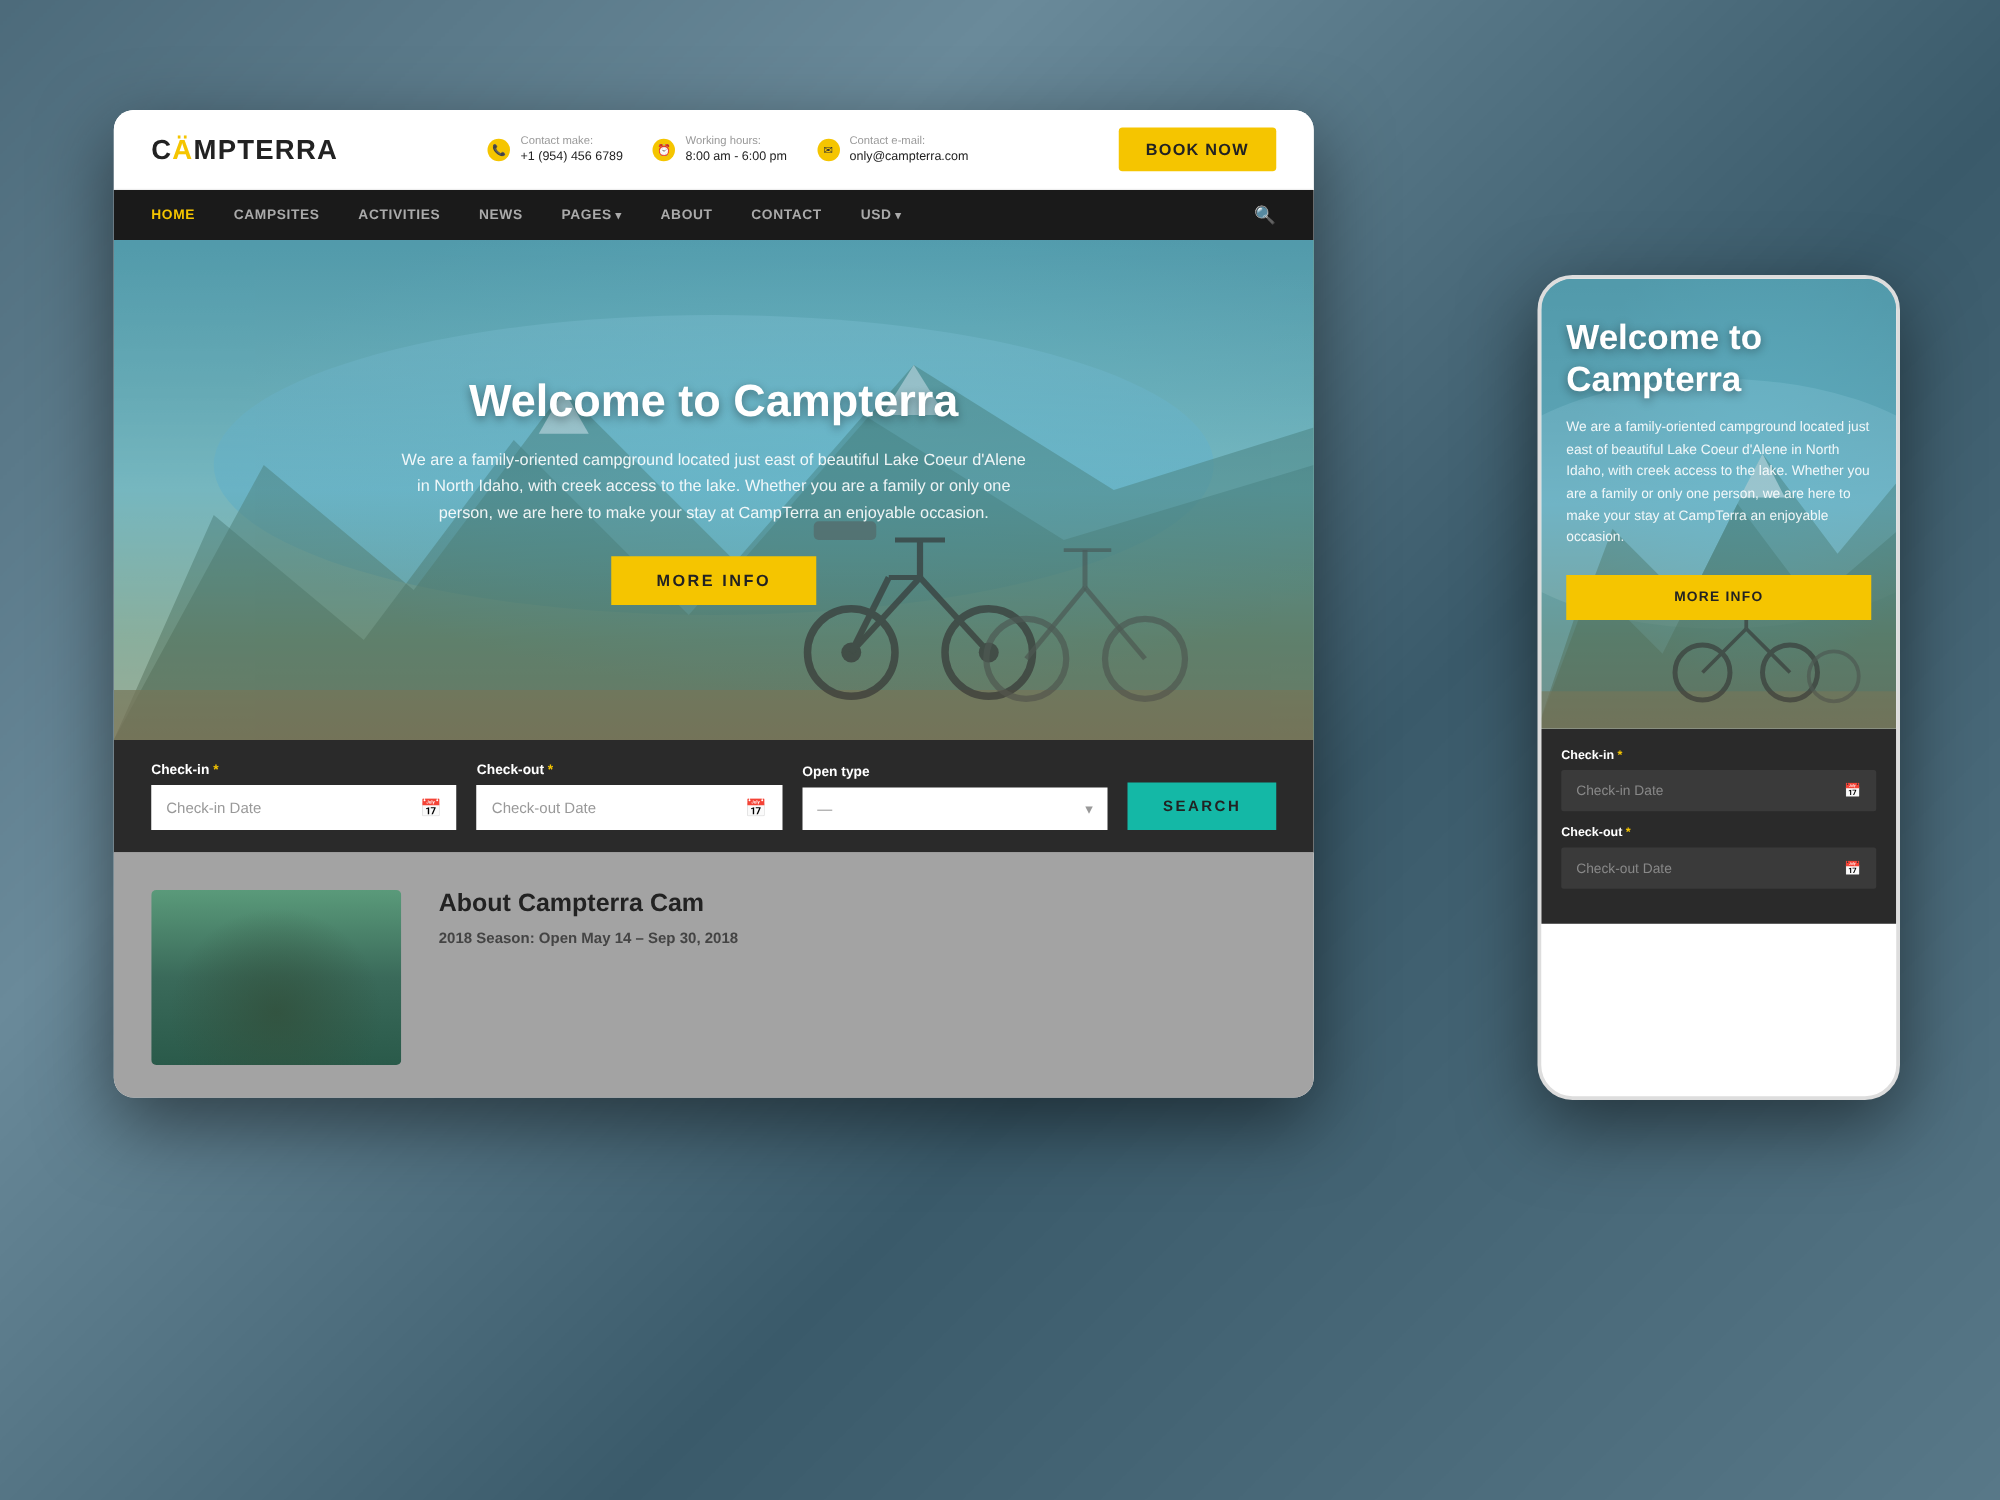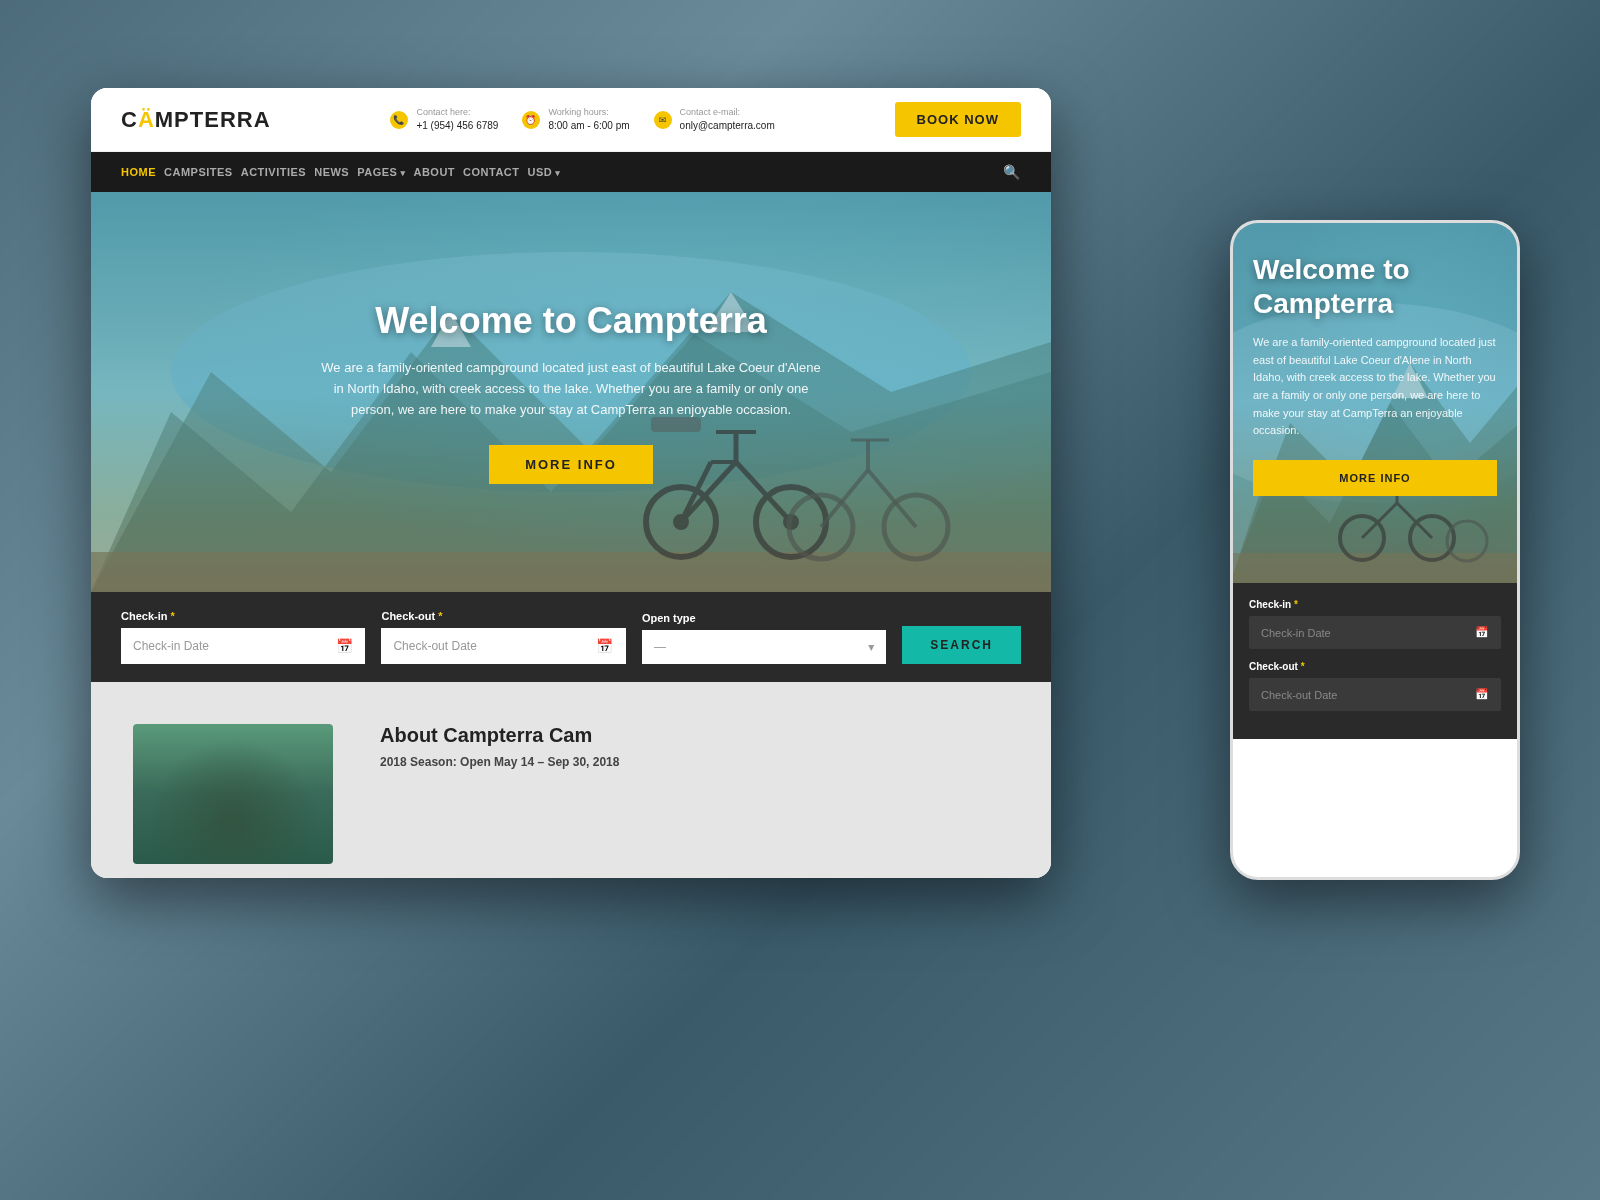--- a/index.html
+++ b/index.html
@@ -111,21 +111,21 @@
       text-align: center;
     }
 
     
     .site-nav {
       background: #1a1a1a;
       padding: 0 30px;
       display: flex;
       align-items: center;
       height: 40px;
-      gap: 8px;
+      gap: 31px;
     }
 
     .nav-item {
       color: #aaa;
       font-size: 11px;
       font-weight: 600;
       letter-spacing: 0.5px;
       text-transform: uppercase;
       cursor: pointer;
       padding: 12px 0;
@@ -266,24 +266,24 @@
       font-weight: 900;
       font-size: 12px;
       letter-spacing: 2px;
       cursor: pointer;
       text-transform: uppercase;
       height: 38px;
     }
 
     
     .about-section {
-      padding: 42px;
-      display: flex;
-      gap: 47px;
-      background: #e5e5e5;
+      padding: 30px;
+      display: flex;
+      gap: 30px;
+      background: #a3a3a3;
     }
 
     .about-image {
       width: 200px;
       height: 140px;
       flex-shrink: 0;
       background: linear-gradient(135deg, #4a8a6a 0%, #2a6a4a 100%);
       border-radius: 4px;
       overflow: hidden;
     }
@@ -417,21 +417,21 @@
 
   <div class="site-header">
     <div class="logo">
       C<span>Ä</span>MPTERRA
     </div>
 
     <div class="header-info">
       <div class="header-info-item">
         <div class="icon-dot">📞</div>
         <div class="info-text">
-          <div class="info-label">Contact here:</div>
+          <div class="info-label">Contact make:</div>
           <div class="info-value">+1 (954) 456 6789</div>
         </div>
       </div>
       <div class="header-info-item">
         <div class="icon-dot">⏰</div>
         <div class="info-text">
           <div class="info-label">Working hours:</div>
           <div class="info-value">8:00 am - 6:00 pm</div>
         </div>
       </div>

